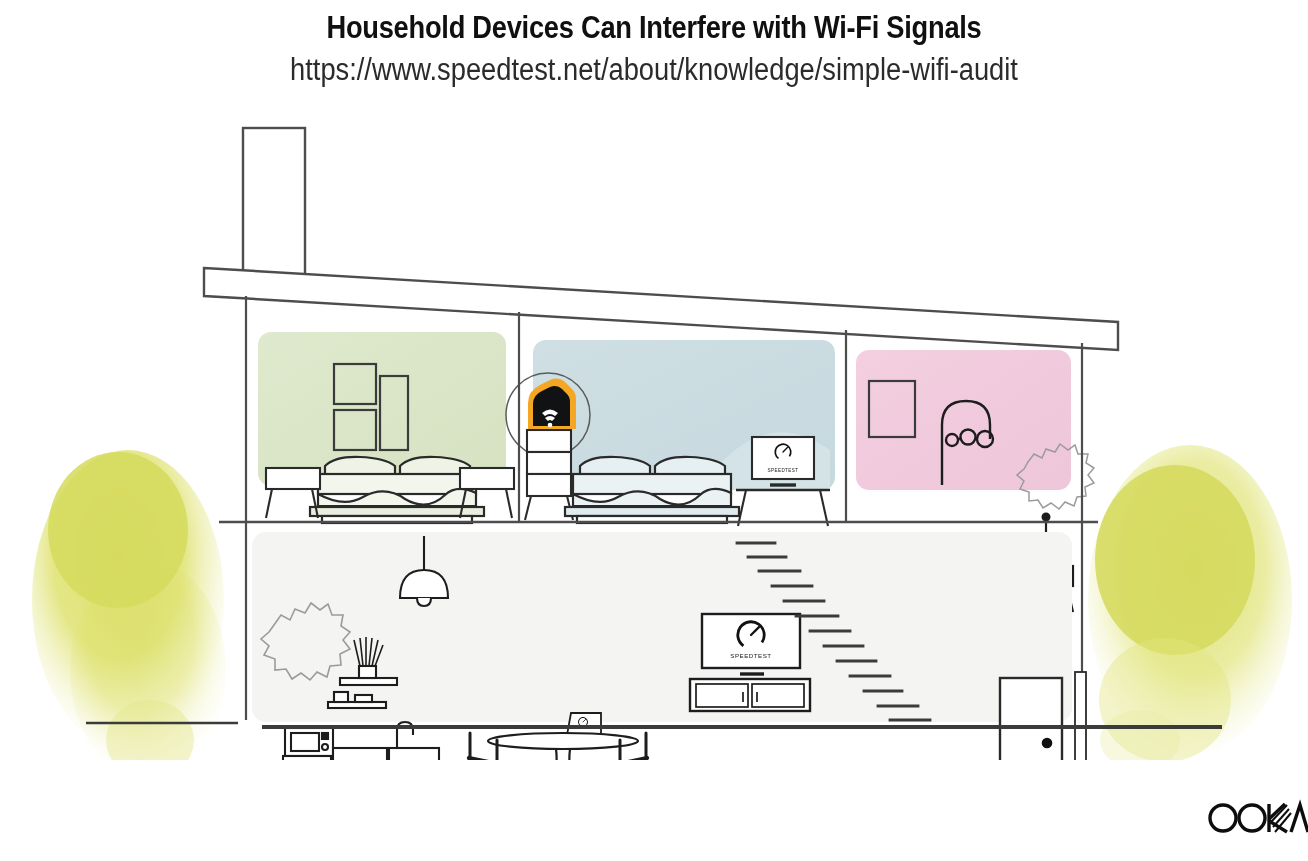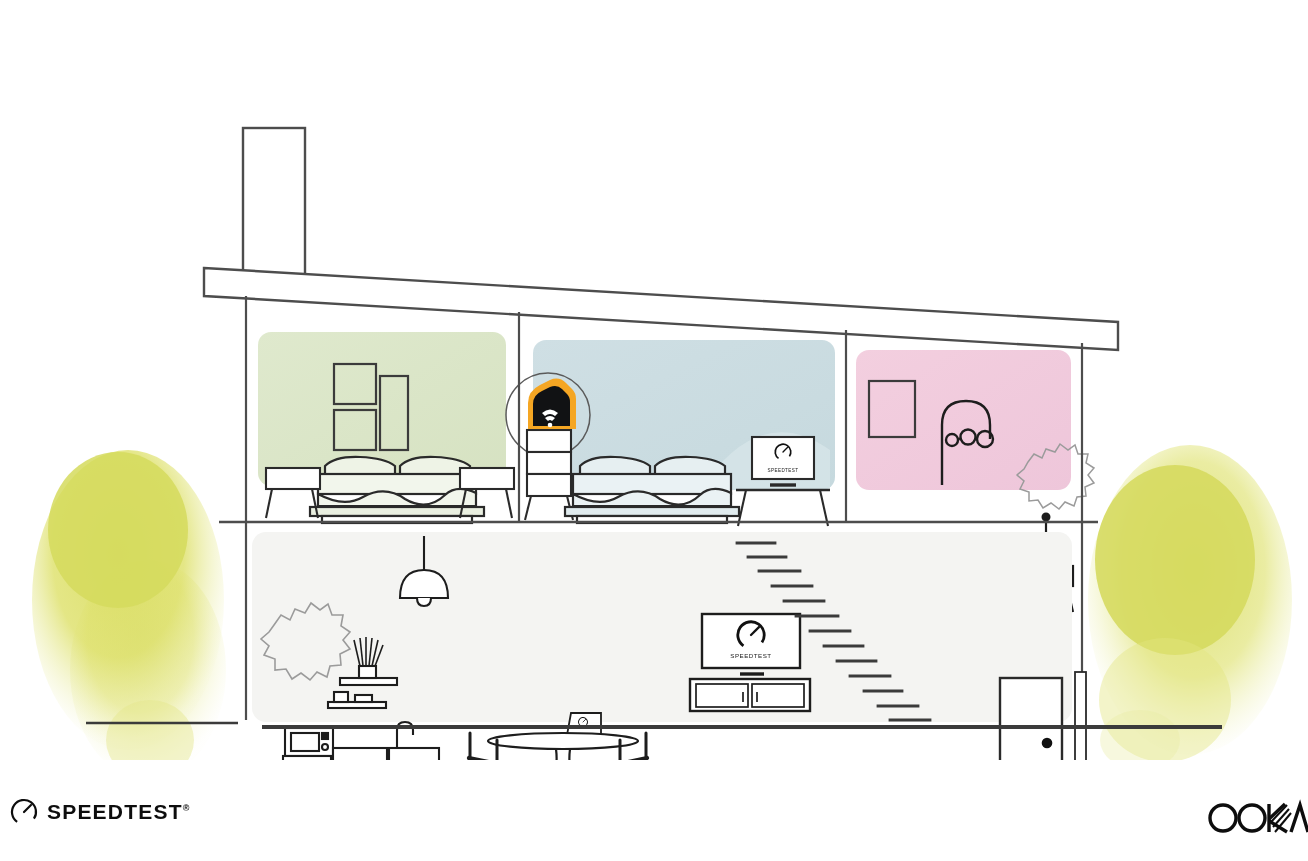--- a/index.html
+++ b/index.html
@@ -26,20 +26,24 @@
   .brandtxt{font-weight:bold;font-size:21px;letter-spacing:1.2px;color:#0d0d0d;}
   .brandtxt sup{font-size:9px;vertical-align:super;letter-spacing:0;}
   .footer-right{position:absolute;left:1207px;top:792px;}
   svg{display:block;}
 </style>
 </head>
 <body>
 
 <div class="canvas">
 
+  <div class="hdr">
+    <h1 class="title">Household Devices Can Interfere with Wi-Fi Signals</h1>
+    <div class="subtitle">https://www.speedtest.net/about/knowledge/simple-wifi-audit</div>
+  </div>
 
   <div class="art">
     <svg width="1308" height="660" viewBox="0 0 1308 660">
       <defs>
         <radialGradient id="blobA" cx="45%" cy="35%" r="62%">
           <stop offset="0%" stop-color="#d9dd63" stop-opacity="0.95"></stop>
           <stop offset="55%" stop-color="#dde067" stop-opacity="0.80"></stop>
           <stop offset="100%" stop-color="#eef0b6" stop-opacity="0.05"></stop>
         </radialGradient>
         <radialGradient id="blobB" cx="52%" cy="40%" r="60%">
@@ -327,29 +331,20 @@
         <rect x="1075" y="572" width="11" height="150" fill="#ffffff" stroke-width="1.8"></rect>
       </g>
 
       <g stroke="#3b3b3b">
         <line x1="262" y1="627" x2="1222" y2="627" stroke-width="4"></line>
         <line x1="86" y1="623" x2="238" y2="623" stroke-width="2.4"></line>
       </g>
     </svg>
   </div>
 
-  <div class="footer-left">
-    <span>
-      <svg width="28" height="28" viewBox="0 0 28 28">
-        <circle cx="14" cy="14" r="12" fill="none" stroke="#0d0d0d" stroke-width="2.2" stroke-dasharray="56 19" transform="rotate(125 14 14)"></circle>
-        <line x1="14" y1="14" x2="21" y2="7" stroke="#0d0d0d" stroke-width="2.2" stroke-linecap="round"></line>
-      </svg>
-    </span>
-    <span class="brandtxt"><span>SPEEDTEST</span><sup>®</sup></span>
-  </div>
 
   <div class="footer-right">
     <svg width="101" height="48" viewBox="0 0 101 48">
       <g fill="none" stroke="#0d0d0d" stroke-width="3.4">
         <circle cx="16" cy="26" r="13"></circle>
         <circle cx="45" cy="26" r="13"></circle>
         <path d="M62 12 L62 40"></path>
         <path d="M62 27 L78 12"></path>
         <path d="M62 29 L80 40"></path>
         <path d="M84 40 L93 13 L101 40"></path>

